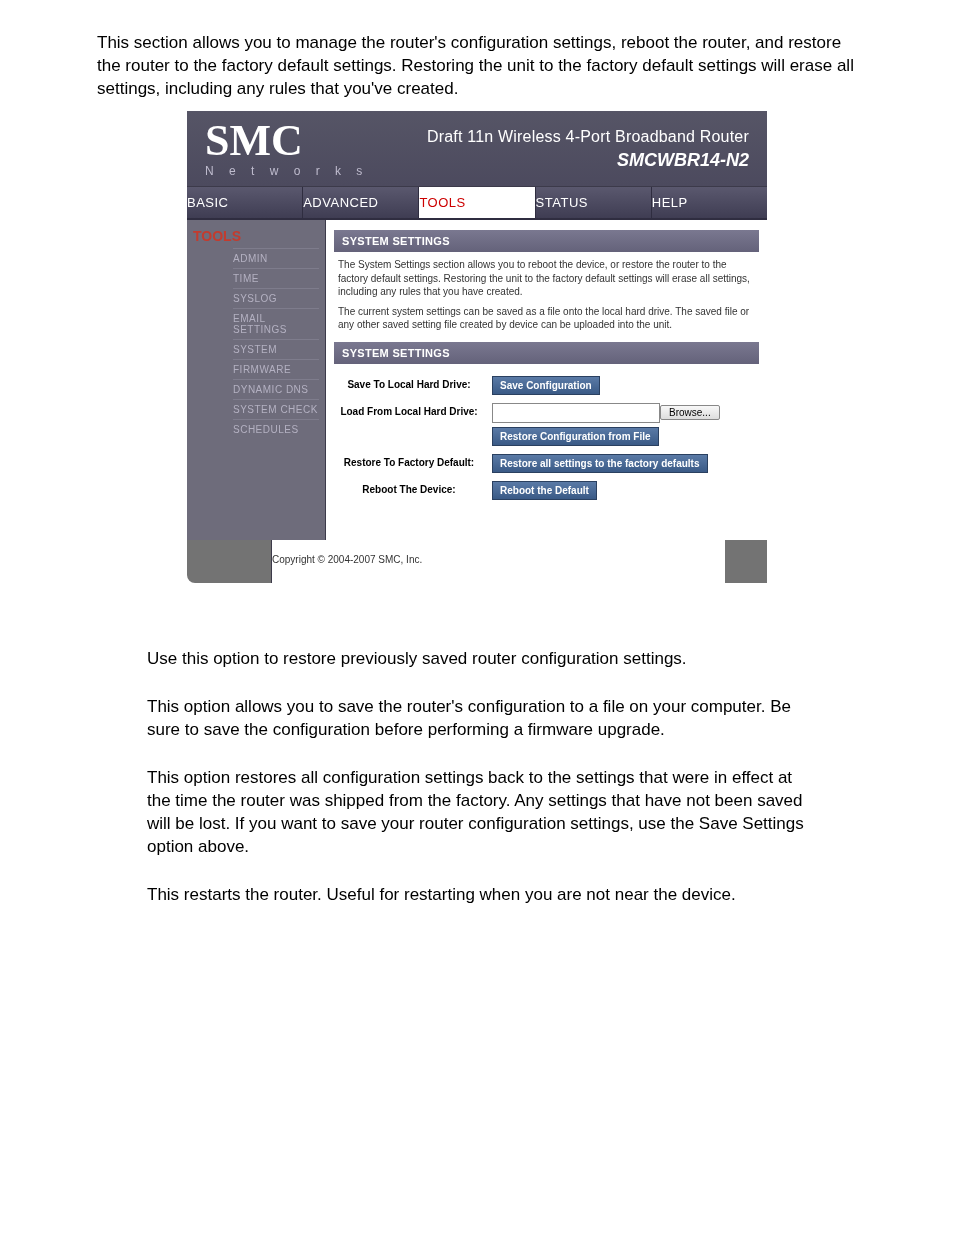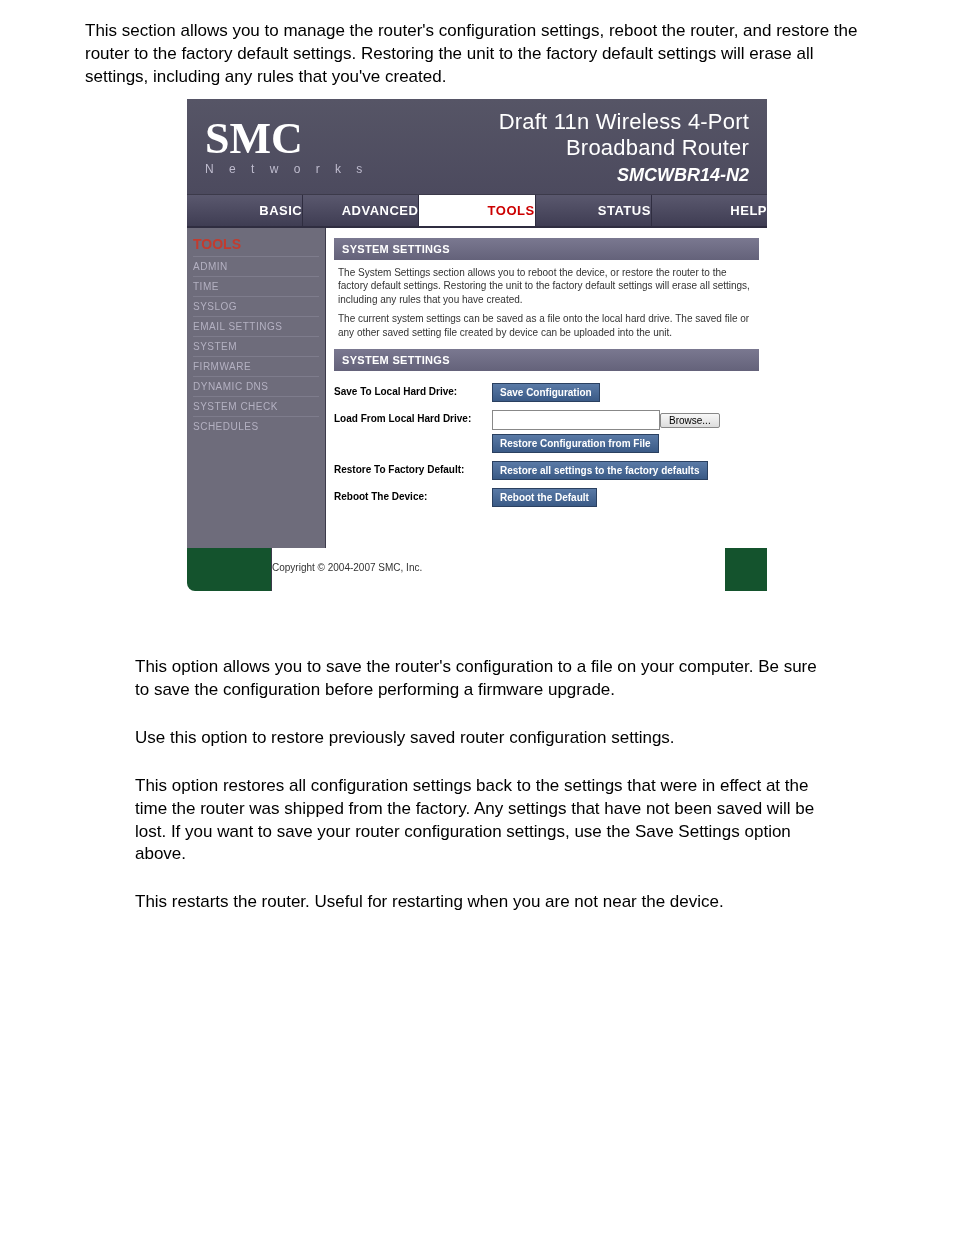--- a/index.html
+++ b/index.html
@@ -5,37 +5,37 @@
   body {
     margin: 0;
     padding: 0;
     background: #fff;
     font-family: Arial, Helvetica, sans-serif;
     color: #000;
   }
   .page {
     width: 954px;
     margin: 0 auto;
-    padding: 0;
+    padding: 12px;
     box-sizing: border-box;
   }
   .intro, .outro {
     padding: 20px 85px 0 85px;
     font-size: 17px;
     line-height: 1.35;
   }
   .outro-block {
     padding: 25px 135px 0 135px;
     font-size: 17px;
     line-height: 1.35;
   }
   .router-screenshot {
     width: 580px;
     margin: 10px auto 40px auto;
-    background: #14532d;
+    background: #737373;
     border-radius: 0 0 0 8px;
     position: relative;
   }
   .rsh-inner {
     position: relative;
     padding: 0;
   }
   
   .rsh-header {
     background: linear-gradient(#565566, #4c4a5e);
@@ -61,41 +61,41 @@
     letter-spacing: 6px;
     margin-top: 4px;
   }
   .rsh-title-block {
     flex: 1 1 auto;
     text-align: right;
     color: #fff;
     padding-left: 30px;
   }
   .rsh-title-block .line1 {
-    font-size: 22px;
+    font-size: 16px;
     letter-spacing: 0.2px;
     margin-bottom: 4px;
   }
   .rsh-title-block .line2 {
     font-size: 18px;
     font-style: italic;
     font-weight: bold;
   }
   
   .rsh-nav {
     display: flex;
     background: #44425a;
     border-bottom: 2px solid #2f2d40;
   }
   .rsh-nav .tab {
     flex: 1 1 0;
-    text-align: right;
+    text-align: left;
     padding: 8px 0;
     color: #fff;
-    font-weight: bold;
+    font-weight: normal;
     font-size: 13px;
     letter-spacing: 0.5px;
     background: linear-gradient(#5a586e, #3f3d53);
     border-right: 1px solid #2f2d40;
     cursor: pointer;
   }
   .rsh-nav .tab:last-child { border-right: none; }
   .rsh-nav .tab.active {
     background: #fff;
     color: #c00;
@@ -117,20 +117,21 @@
     font-weight: bold;
     font-size: 14px;
     padding: 2px 0 4px 0;
   }
   .rsh-sidebar .sidebar-item {
     padding: 4px 0;
     border-top: 1px solid #7e7c8c;
     color: #b4b1c2;
     letter-spacing: 0.5px;
     cursor: pointer;
+    margin-left: 40px;
   }
   .rsh-main {
     flex: 1;
     background: #fff;
     padding: 10px 8px 20px 8px;
     border-left: 1px solid #3c3a4a;
   }
   .section-header {
     background: linear-gradient(#7a7890, #64627a);
     color: #fff;
@@ -146,21 +147,21 @@
     line-height: 1.35;
   }
   .form-row {
     display: flex;
     align-items: flex-start;
     padding: 4px 0;
     font-size: 10px;
   }
   .form-row .label {
     width: 150px;
-    text-align: left;
+    text-align: center;
     font-weight: bold;
     padding-right: 8px;
     padding-top: 3px;
     color: #000;
   }
   .form-row .control {
     flex: 1;
   }
   .btn {
     background: linear-gradient(#5a7aa6,#3a5a86);
@@ -292,19 +293,19 @@
           </div>
 
         </div>
       </div>
 
       <div class="rsh-footer">Copyright © 2004-2007 SMC, Inc.</div>
 
     </div>
   </div>
 
+  <div class="outro-block">Use this option to restore previously saved router configuration settings.</div>
   <div class="outro-block">This option allows you to save the router's configuration to a file on your computer. Be sure to save the configuration before performing a firmware upgrade.</div>
-  <div class="outro-block">Use this option to restore previously saved router configuration settings.</div>
   <div class="outro-block">This option restores all configuration settings back to the settings that were in effect at the time the router was shipped from the factory. Any settings that have not been saved will be lost. If you want to save your router configuration settings, use the Save Settings option above.</div>
   <div class="outro-block">This restarts the router. Useful for restarting when you are not near the device.</div>
 
   <div style="height:180px"></div>
 </div>
 
 </body></html>

